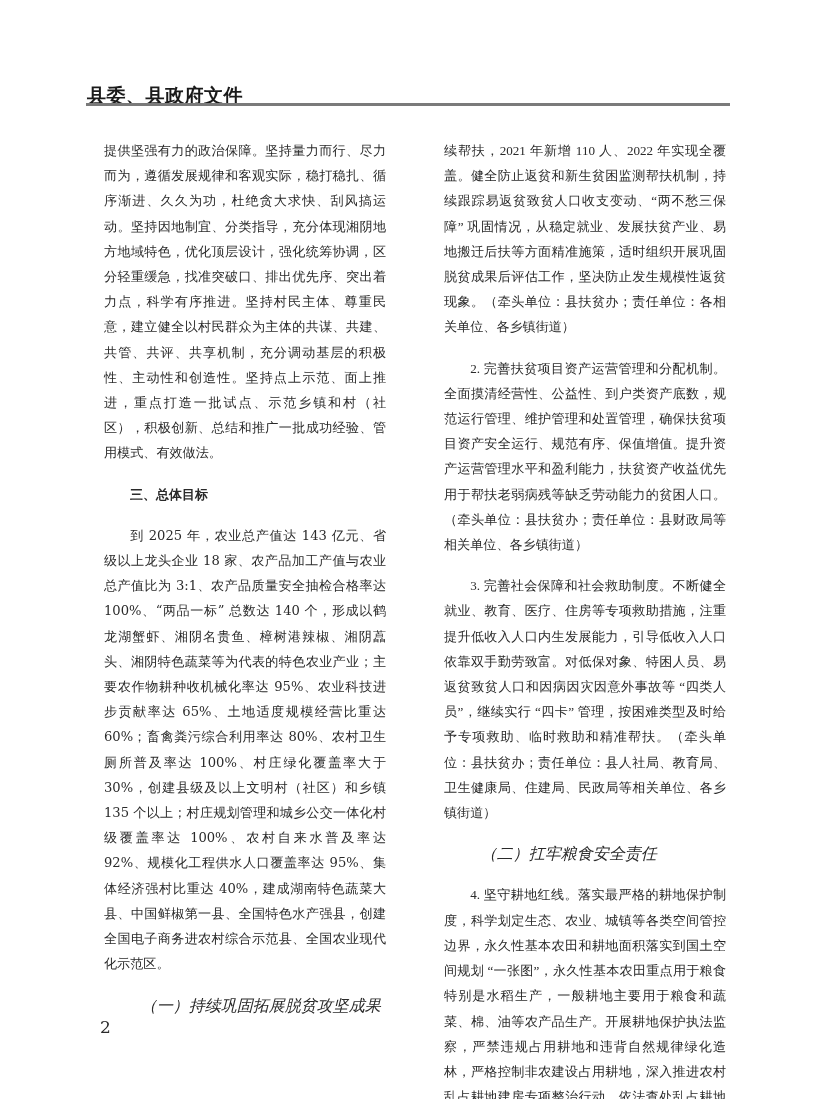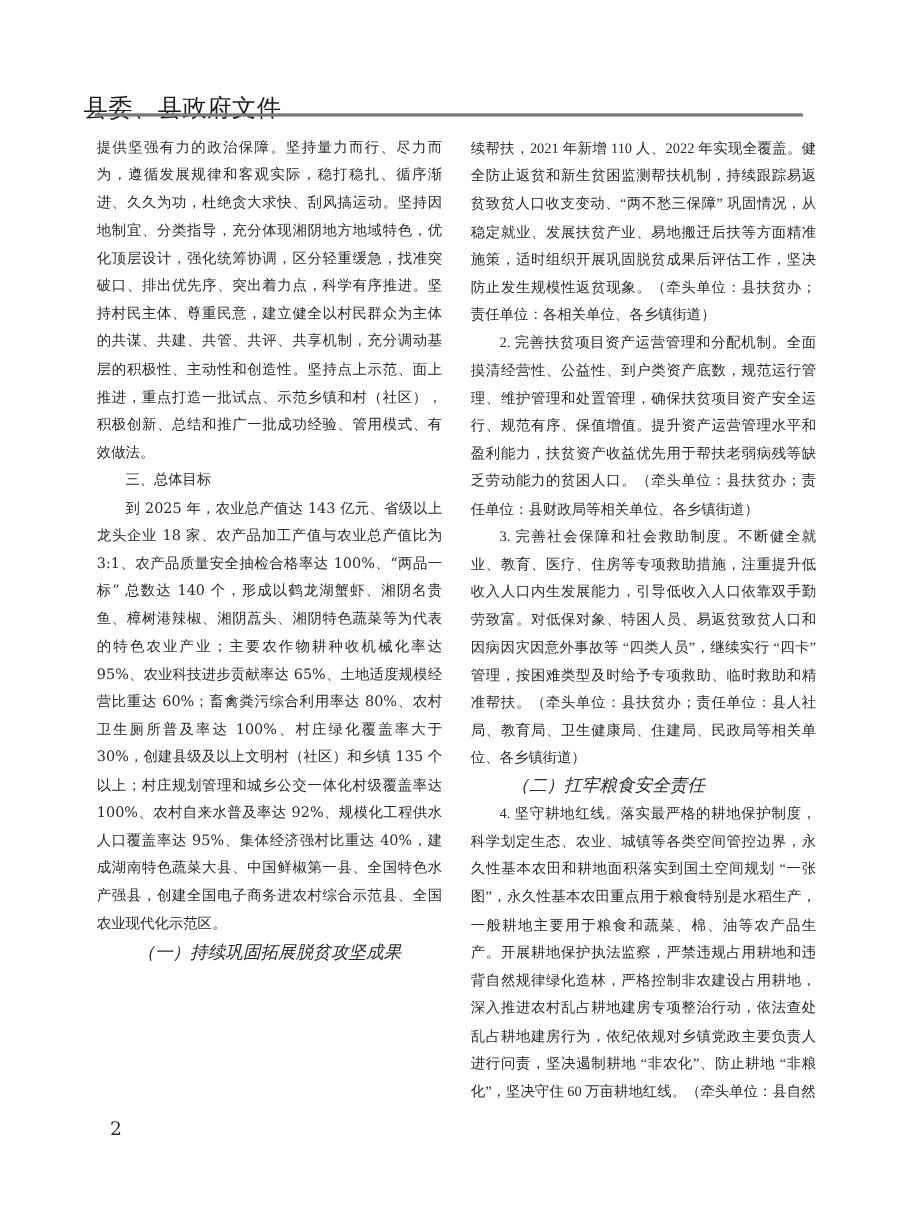--- a/index.html
+++ b/index.html
@@ -1,24 +1,24 @@
 <!DOCTYPE html>
 <html><head>
   <meta charset="utf-8">
   <style>
     html, body { margin: 0; padding: 0; background: #ffffff; }
     body { width: 816px; height: 1099px; position: relative; overflow: hidden; color: #2a2a2a; font-family: "DejaVu Serif", "Liberation Serif", serif; }
-    .header-title { position: absolute; left: 76px; top: 83px; font-family: "DejaVu Sans", "Liberation Sans", sans-serif; font-weight: normal; font-size: 22px; letter-spacing: 0.5px; color: #1a1a1a; }
+    .header-title { position: absolute; left: 87px; top: 83px; font-family: "DejaVu Sans", "Liberation Sans", sans-serif; font-weight: bold; font-size: 19px; letter-spacing: 0.5px; color: #1a1a1a; }
     .header-rule { position: absolute; left: 86px; top: 103px; width: 644px; height: 3px; background: #7a7a7a; }
     .col { position: absolute; top: 122px; width: 314px; font-size: 13.1px; line-height: 25.2px; text-align: justify; }
     .col-left { left: 88px; }
     .col-right { left: 428px; font-family: Liberation Serif, serif; }
-    .col p { margin: 0; }
+    .col p { margin: 16px; }
     .indent { text-indent: 2em; }
-    .h2 { font-family: "DejaVu Sans", "Liberation Sans", sans-serif; font-weight: normal; padding-left: 2em; font-size: 13px; }
+    .h2 { font-family: "DejaVu Sans", "Liberation Sans", sans-serif; font-weight: bold; padding-left: 2em; font-size: 13px; }
     .h3 { padding-left: 2.3em; font-style: italic; font-size: 16px; }
     .page-number { position: absolute; left: 100px; top: 1017px; font-size: 17px; color: #2a2a2a; }
   </style>
 </head>
 <body>
 
 <div class="header-title">县委、县政府文件</div>
 <div class="header-rule"></div>
 
 <div class="col col-left">

